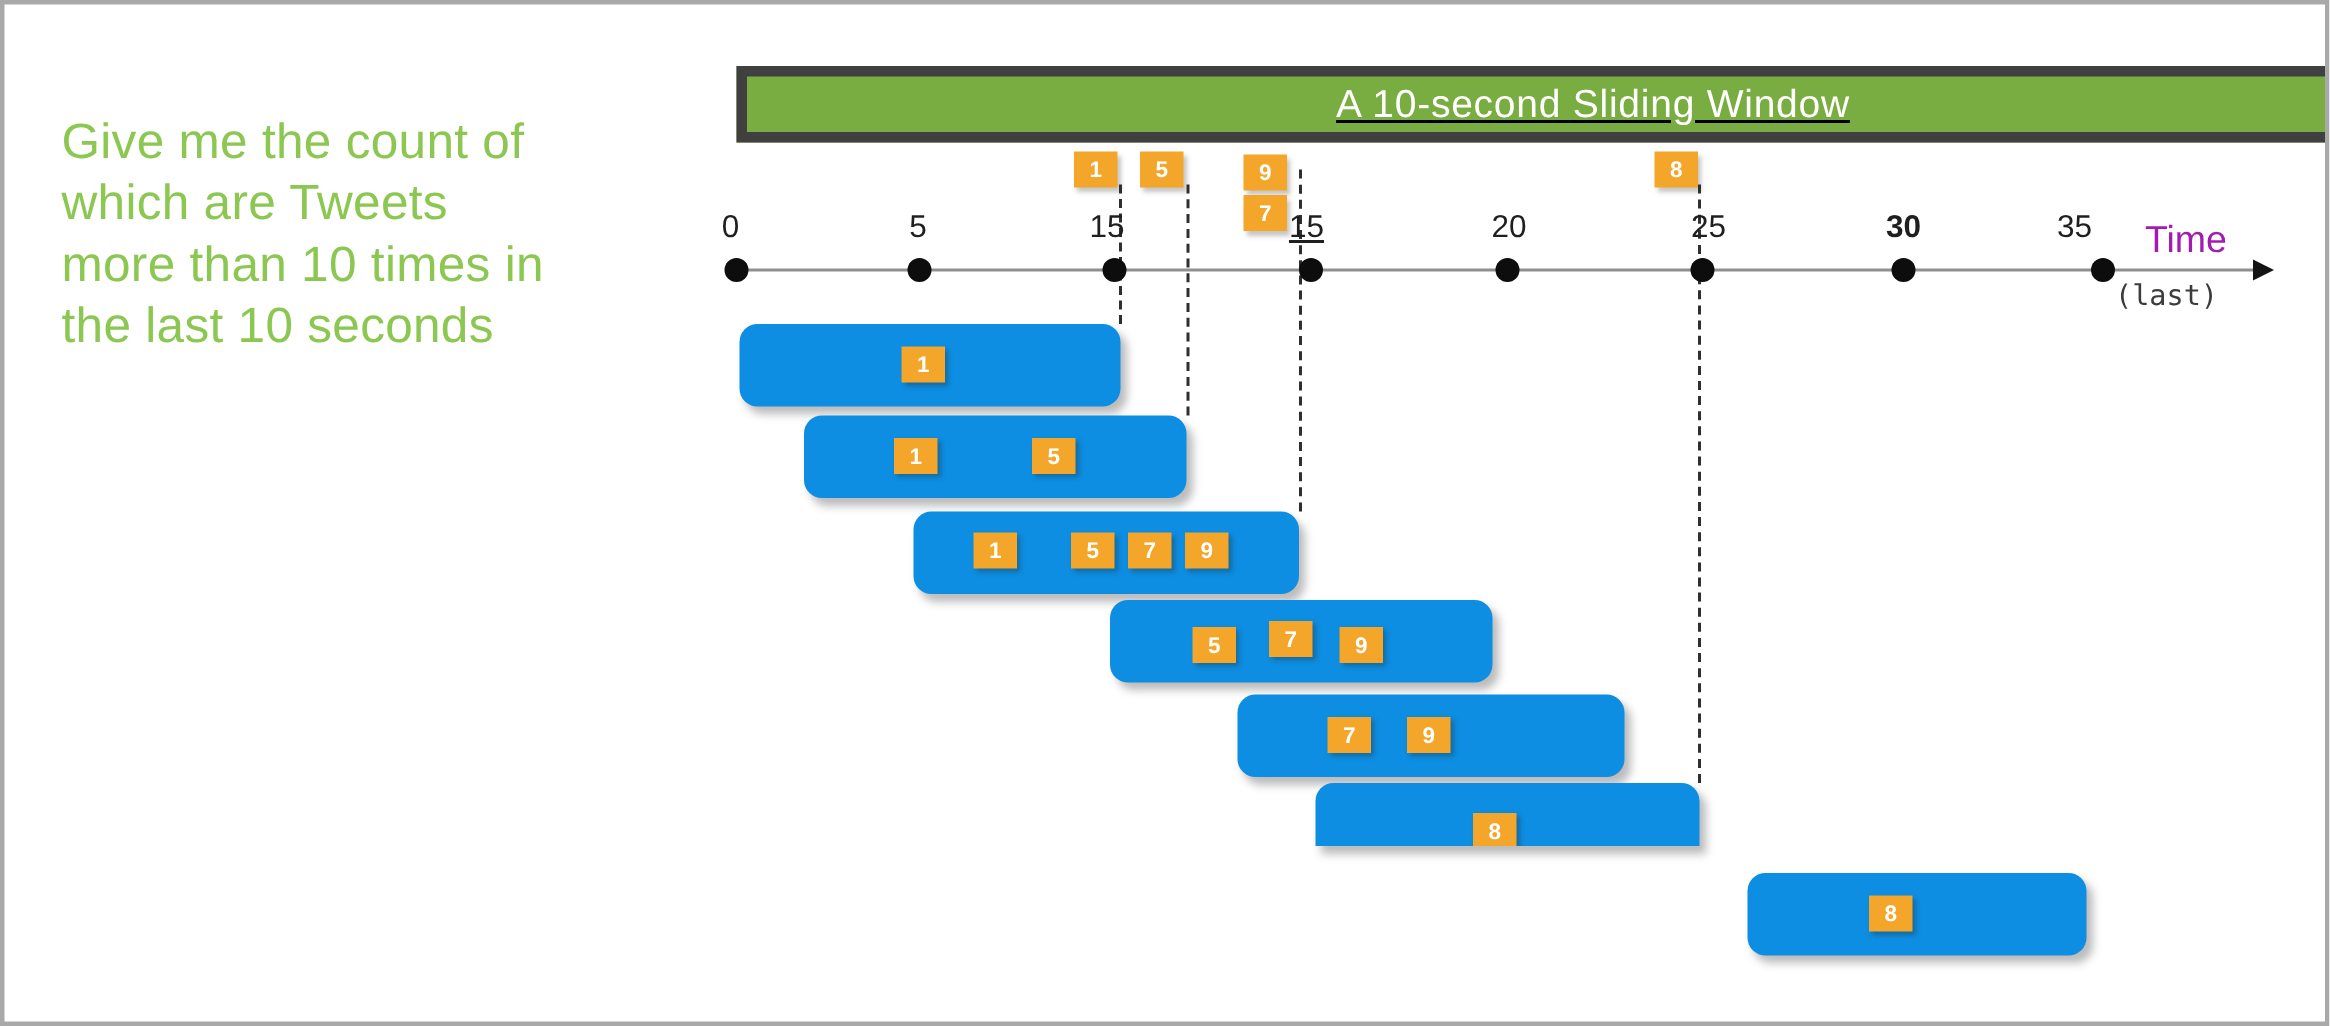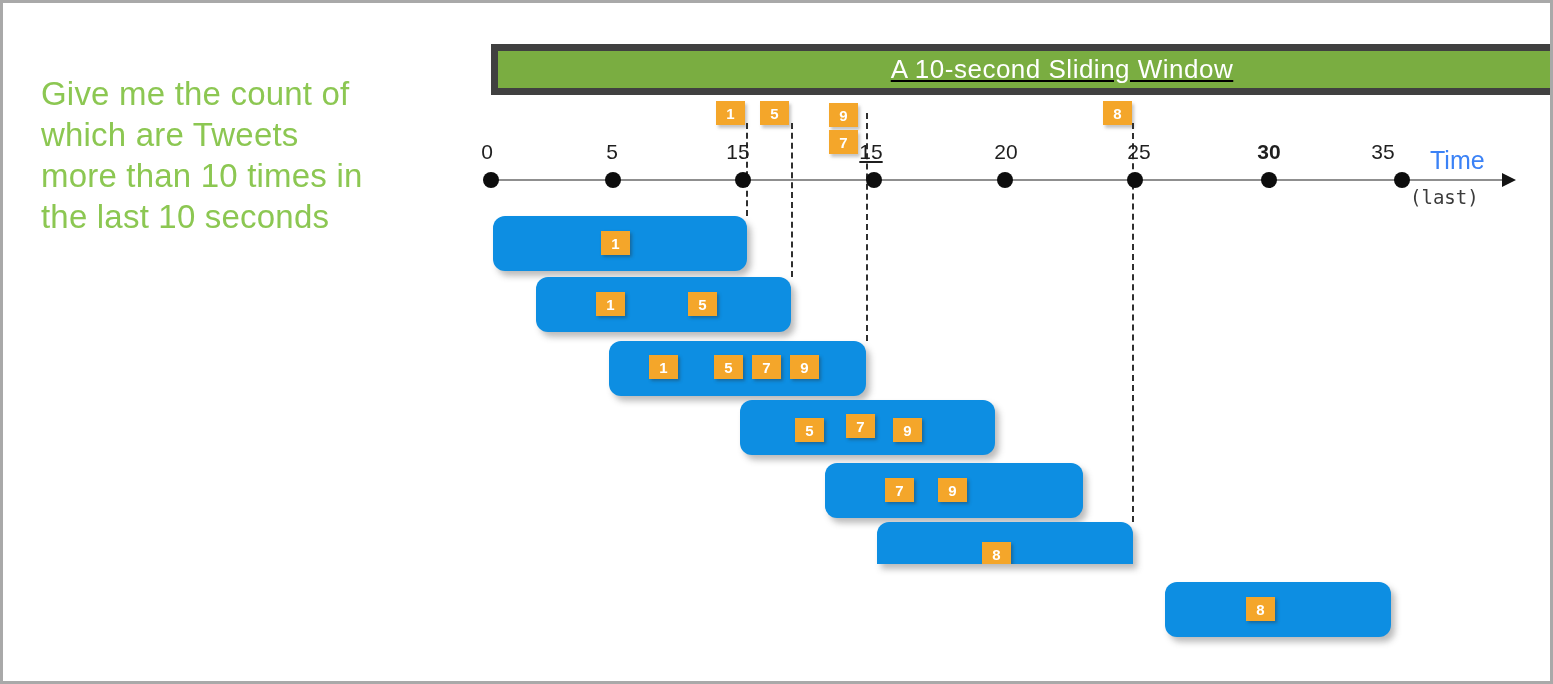--- a/index.html
+++ b/index.html
@@ -35,21 +35,21 @@
     border-left:14px solid #141414;
   }
   .dot{
     position:absolute;top:177px;width:16px;height:16px;border-radius:50%;
     background:#0d0d0d;transform:translate(-50%,-50%);
   }
   .tick{
     position:absolute;top:137px;transform:translateX(-50%);
     color:#1f1f1f;font-size:21px;
   }
-  .time-label{position:absolute;left:1427px;top:143px;color:#3b82f6;font-size:25px;}
+  .time-label{position:absolute;left:1427px;top:143px;color:#a21caf;font-size:25px;}
   .secs-label{position:absolute;left:1407px;top:183px;color:#3c3c3c;font-size:19px;
     font-family:"DejaVu Sans Mono", monospace;}
   
   .ev{
     position:absolute;width:29px;height:24px;background:#f4a62a;
     display:flex;align-items:center;justify-content:center;
     color:#fff;font-size:15px;font-weight:600;
     box-shadow:2px 3px 3px rgba(90,90,90,.35);
   }
   

